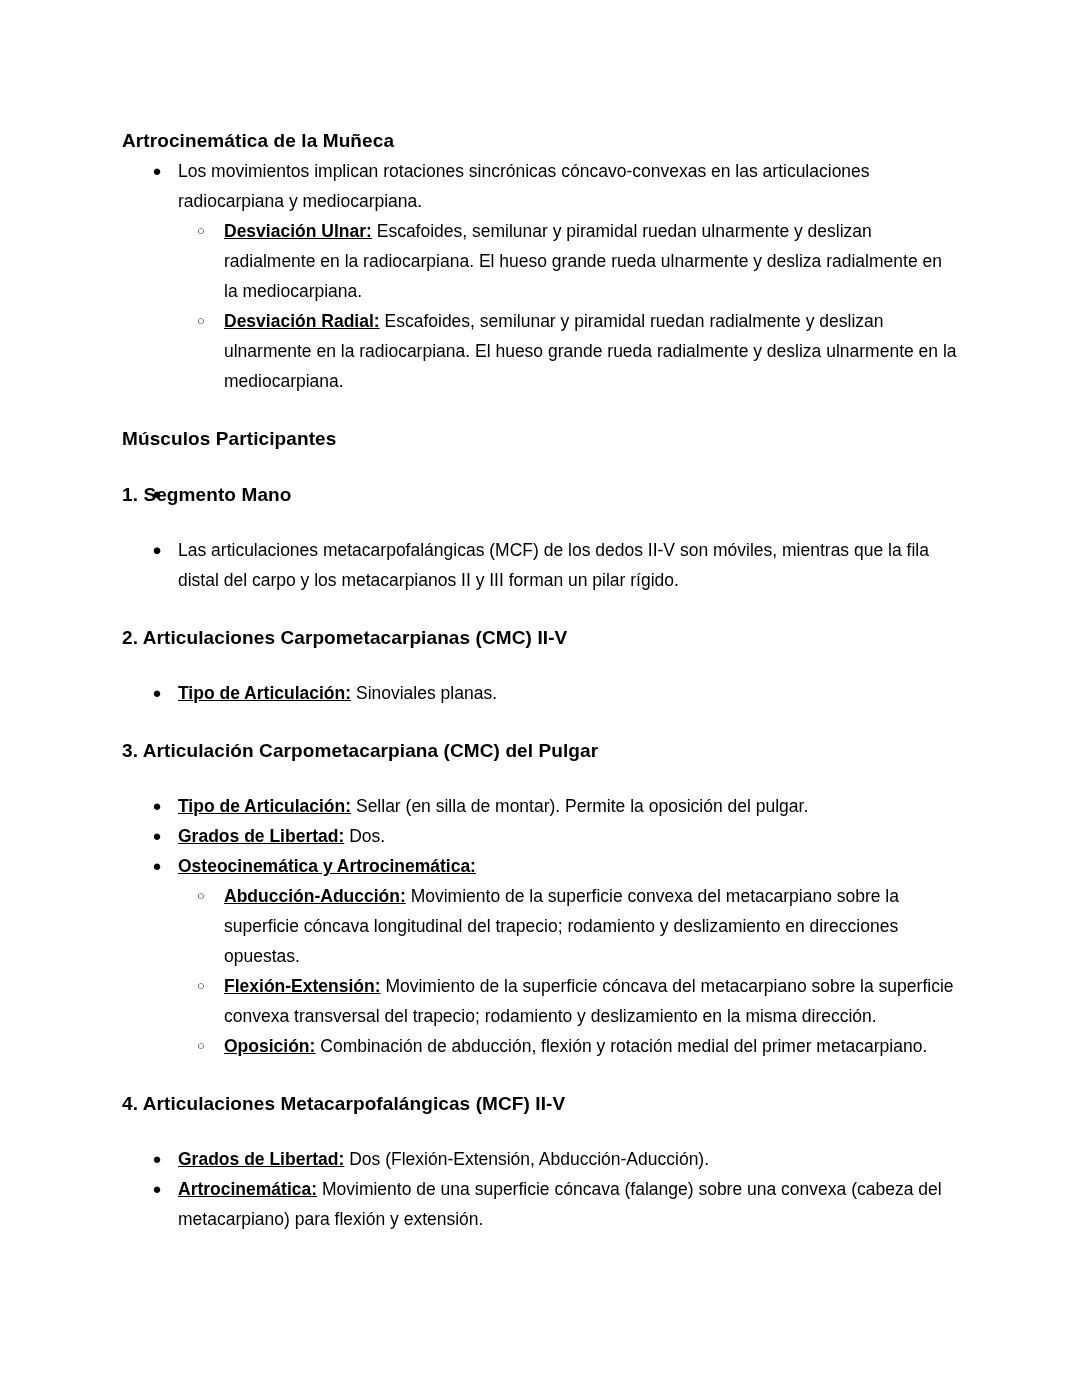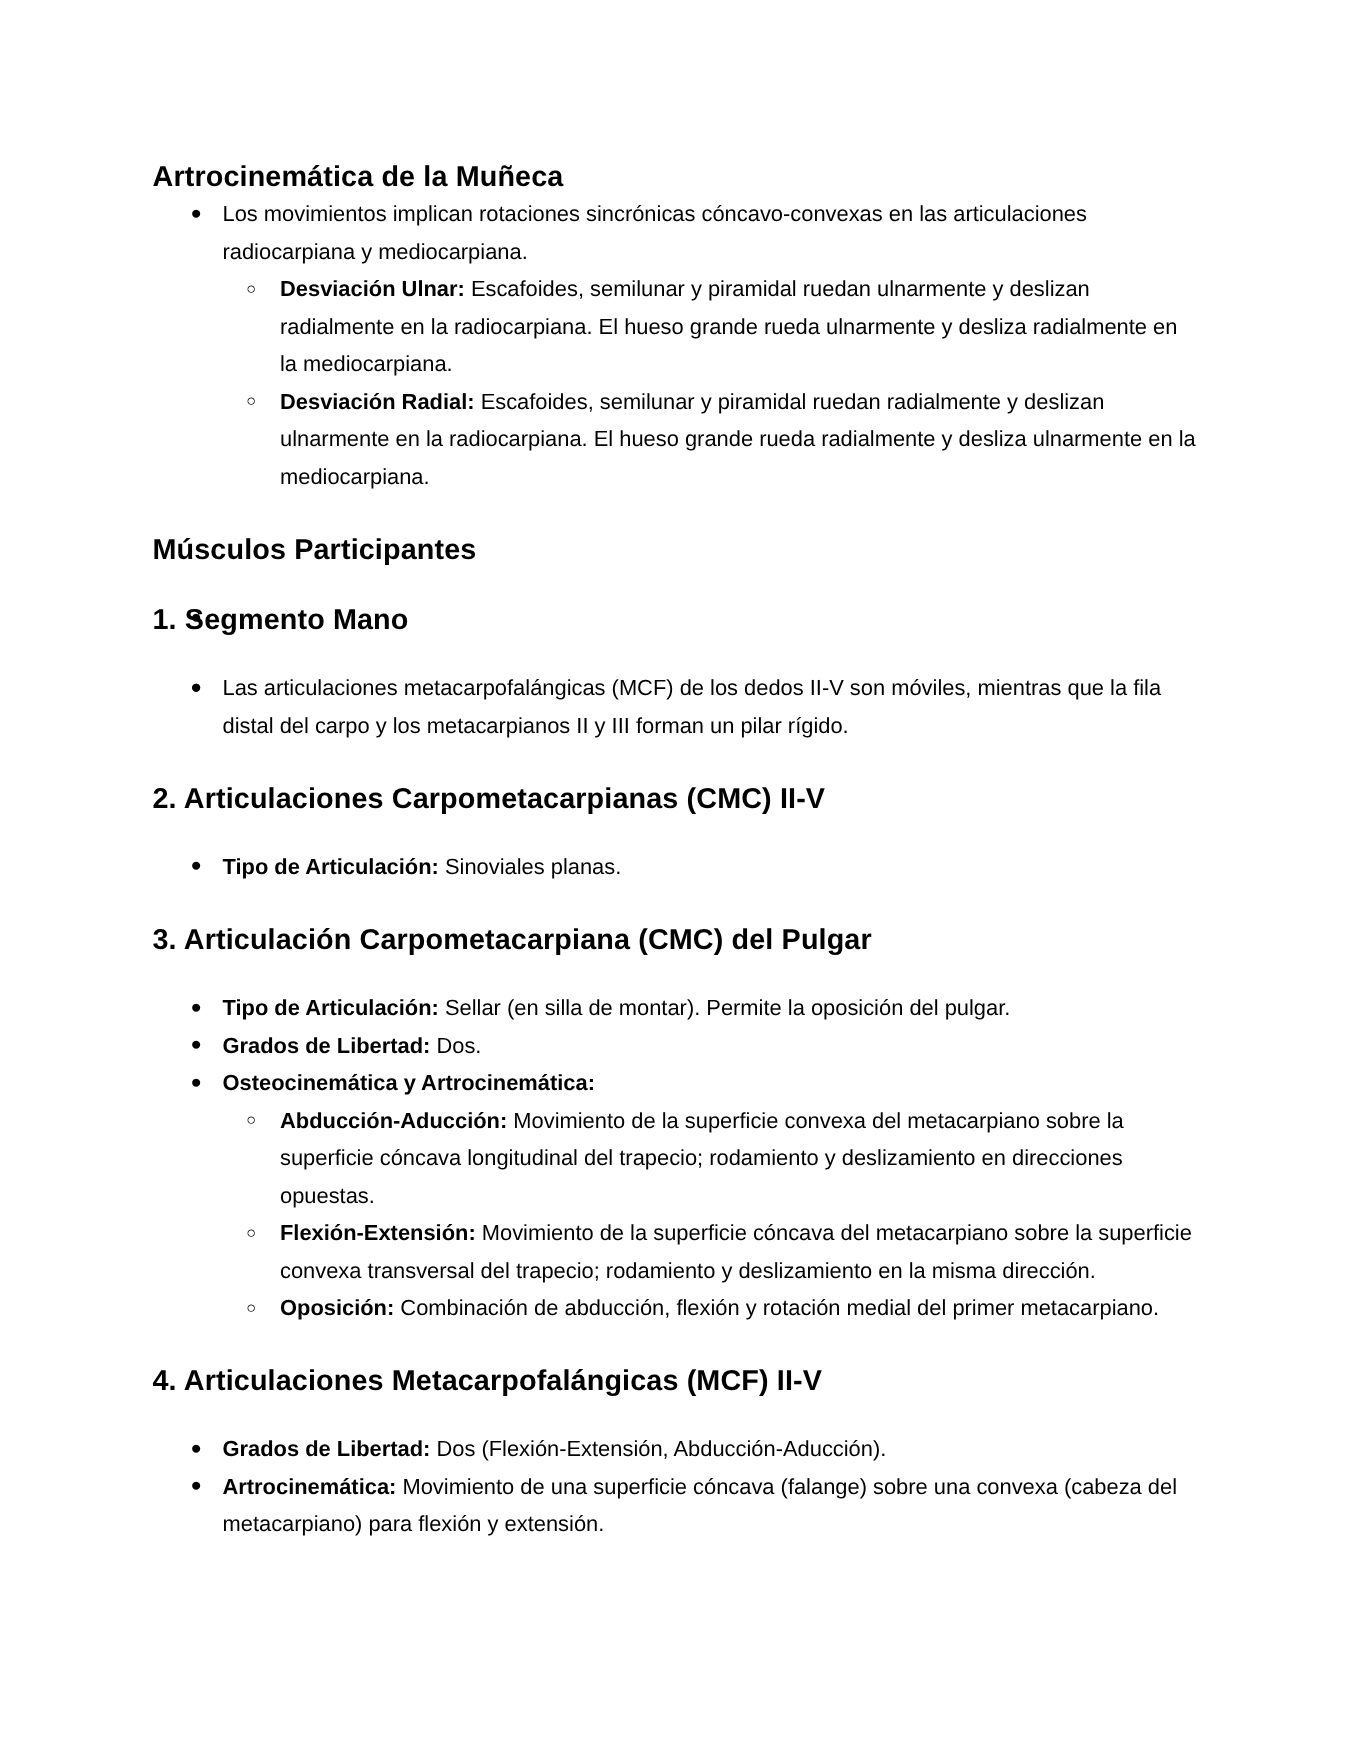--- a/index.html
+++ b/index.html
@@ -23,21 +23,21 @@
     box-sizing: border-box;
     padding: 128px 120px 120px 122px;
   }
 
   .content {
     width: 838px;
   }
 
   
   .heading {
-    font-size: 23px;
+    font-size: 19px;
     font-weight: bold;
     line-height: 26px;
     margin: 0;
     letter-spacing: 0.1px;
   }
   .heading.spaced-top    { margin-top: 30px; }
 
   
   ul.lvl1 {
     list-style: none;
@@ -84,21 +84,21 @@
     text-align: center;
     font-size: 13px;
     line-height: 30px;
   }
 
   
   li.bullet1 > ul.lvl2 {
     margin-left: -8px;
   }
 
-  .lbl { font-weight: bold; }
+  .lbl { font-weight: bold; text-decoration: underline; }
 </style>
 </head>
 <body>
 
 <div id="doc">
   <div class="content">
       <div class="heading">Artrocinemática de la Muñeca</div>
       <ul class="lvl1 tight">
         <li class="bullet1"><span class="marker1">●</span><span>Los movimientos implican rotaciones sincrónicas cóncavo-convexas en las articulaciones radiocarpiana y mediocarpiana.</span><ul class="lvl2">
             <li class="bullet2"><span class="marker2">○</span><span class="lbl">Desviación Ulnar:</span> <span>Escafoides, semilunar y piramidal ruedan ulnarmente y deslizan radialmente en la radiocarpiana. El hueso grande rueda ulnarmente y desliza radialmente en la mediocarpiana.</span></li>

